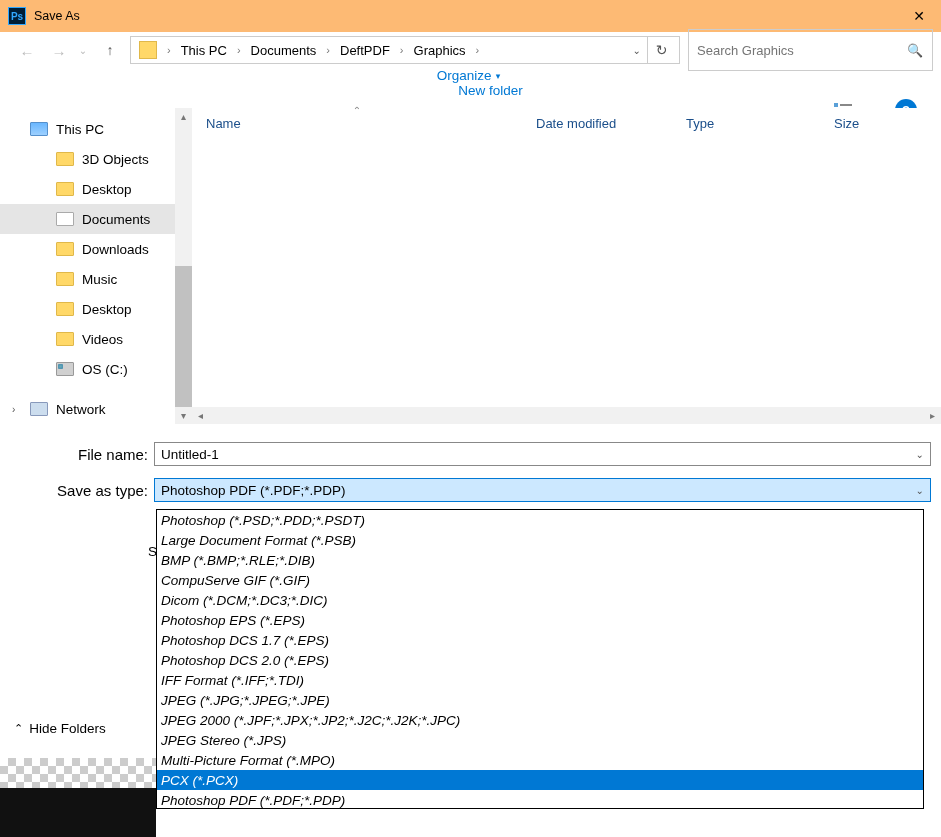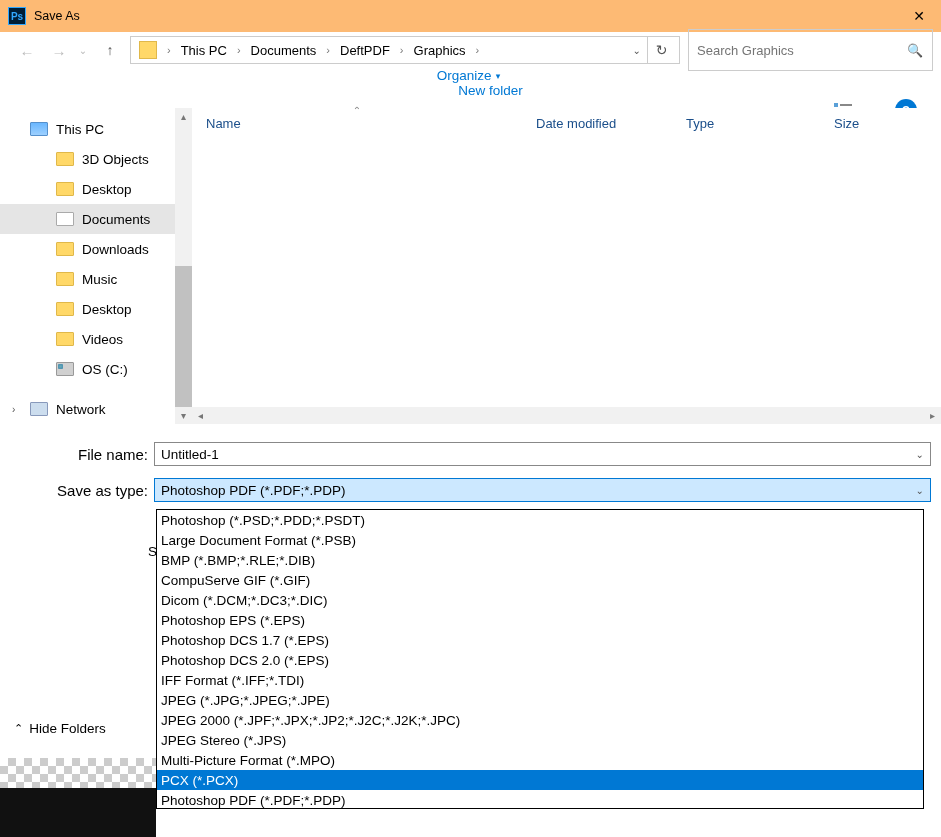--- a/index.html
+++ b/index.html
@@ -64,21 +64,21 @@
 
 
 .field-row{display:flex;align-items:center;height:32px;padding:0 10px 0 0;}
 .field-label{width:154px;text-align:right;padding-right:6px;font-size:15px;color:#000;}
 .text-input{flex:1;border:1px solid #888;height:24px;padding:0 6px;font-size:13.5px;display:flex;align-items:center;justify-content:space-between;}
 .text-input .dd{font-size:10px;color:#555;}
 .combo{flex:1;border:1px solid #0078d4;background:#cce8ff;height:24px;padding:0 6px;font-size:13.5px;display:flex;align-items:center;justify-content:space-between;color:#000;}
 .combo .dd{font-size:10px;color:#555;}
 
 
-.dropdown{position:absolute;left:156px;right:17px;top:509px;border:1px solid #000;background:#fff;height:300px;overflow:hidden;}
+.dropdown{position:absolute;left:156px;right:17px;top:509px;border:1px solid #000;background:#fff;height:300px;overflow:hidden;font-style:italic;}
 .dd-item{height:20px;padding-left:4px;font-size:13.5px;display:flex;align-items:center;cursor:default;}
 .dd-item.selected{background:#0078d4;color:#fff;}
 
 
 .s-label{position:absolute;left:148px;top:544px;font-size:13.5px;color:#000;}
 
 
 .hide-folders{position:absolute;left:14px;top:721px;font-size:13.5px;color:#000;display:flex;align-items:center;gap:6px;cursor:default;}
 
 

